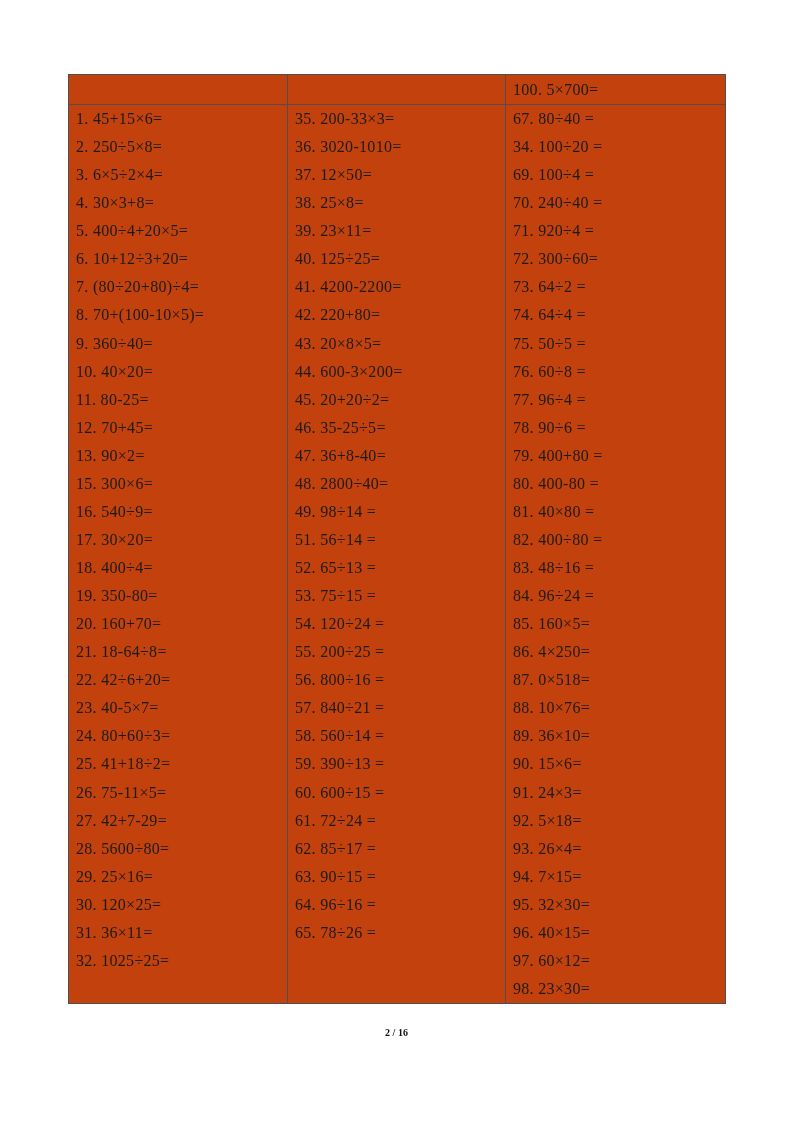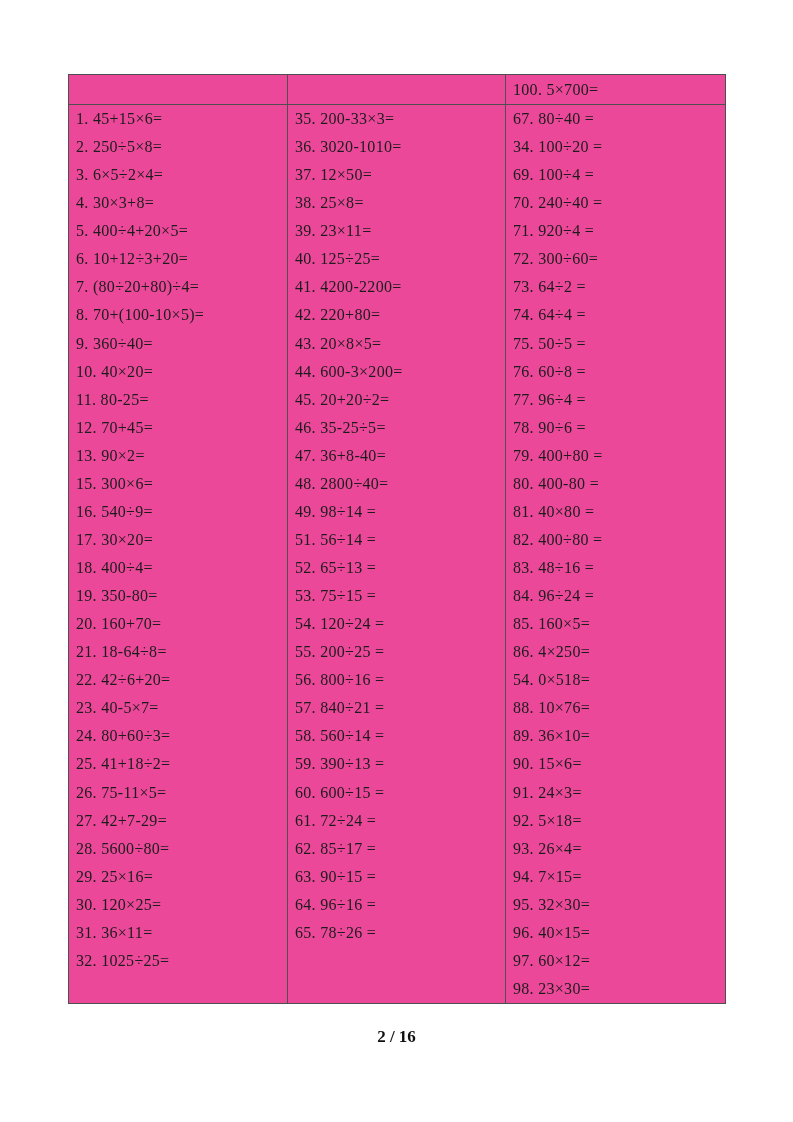--- a/index.html
+++ b/index.html
@@ -15,21 +15,21 @@
     color: #1c1c1c;
     overflow: hidden;
   }
   .worksheet-table {
     position: absolute;
     left: 68px;
     top: 74px;
     width: 658px;
     box-sizing: border-box;
     border: 1px solid #4f4f4f;
-    background: #ec4899;
+    background: #c2410c;
   }
   .header-row {
     display: grid;
     grid-template-columns: 219px 218px 219px;
     height: 30px;
     border-bottom: 1px solid #4f4f4f;
     box-sizing: border-box;
   }
   .body-row {
     display: grid;
@@ -60,21 +60,21 @@
     font-size: 16px;
     letter-spacing: 0.3px;
     white-space: nowrap;
   }
   .page-footer {
     position: absolute;
     top: 1027px;
     left: 0;
     width: 793px;
     text-align: center;
-    font-size: 17px;
+    font-size: 10px;
     font-weight: bold;
     color: #111111;
   }
 </style>
 </head>
 <body>
 
 <div class="worksheet-table">
   <div class="header-row">
     <div class="cell with-divider header-cell"></div>
@@ -161,21 +161,21 @@
         <div class="problem-line">77. 96÷4 =</div>
         <div class="problem-line">78. 90÷6 =</div>
         <div class="problem-line">79. 400+80 =</div>
         <div class="problem-line">80. 400-80 =</div>
         <div class="problem-line">81. 40×80 =</div>
         <div class="problem-line">82. 400÷80 =</div>
         <div class="problem-line">83. 48÷16 =</div>
         <div class="problem-line">84. 96÷24 =</div>
         <div class="problem-line">85. 160×5=</div>
         <div class="problem-line">86. 4×250=</div>
-        <div class="problem-line">54. 0×518=</div>
+        <div class="problem-line">87. 0×518=</div>
         <div class="problem-line">88. 10×76=</div>
         <div class="problem-line">89. 36×10=</div>
         <div class="problem-line">90. 15×6=</div>
         <div class="problem-line">91. 24×3=</div>
         <div class="problem-line">92. 5×18=</div>
         <div class="problem-line">93. 26×4=</div>
         <div class="problem-line">94. 7×15=</div>
         <div class="problem-line">95. 32×30=</div>
         <div class="problem-line">96. 40×15=</div>
         <div class="problem-line">97. 60×12=</div>

